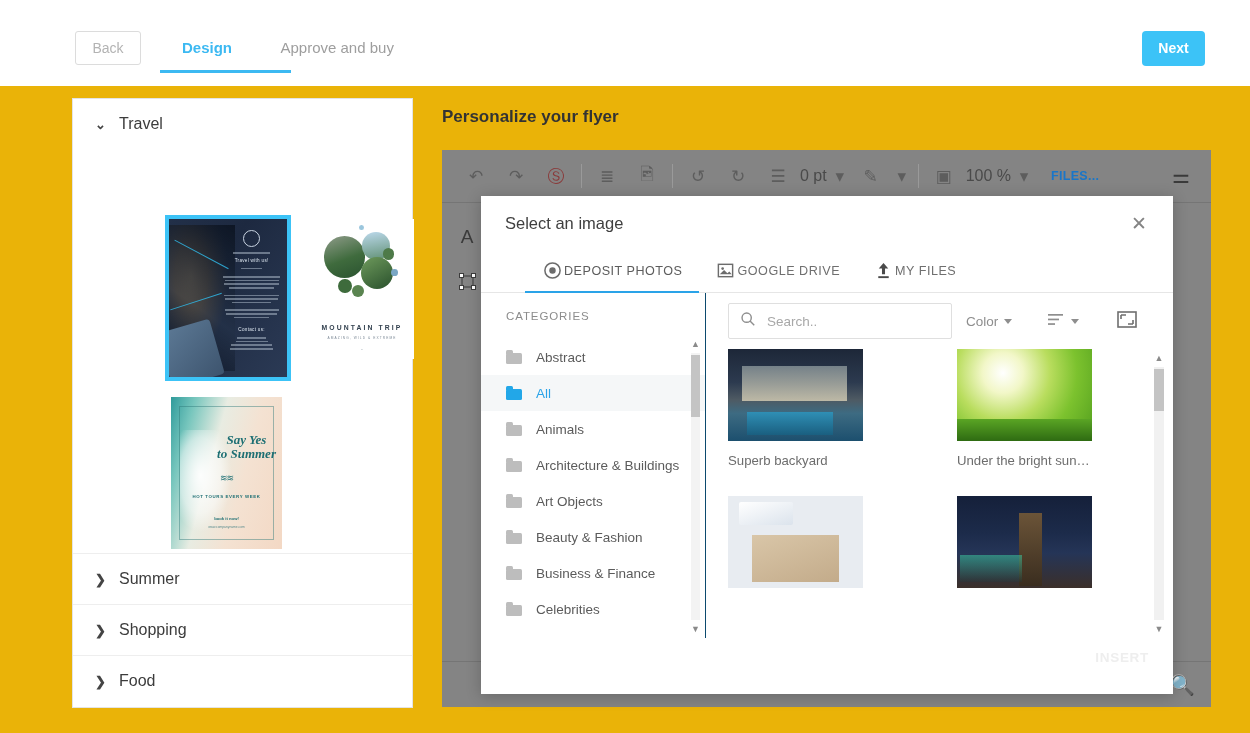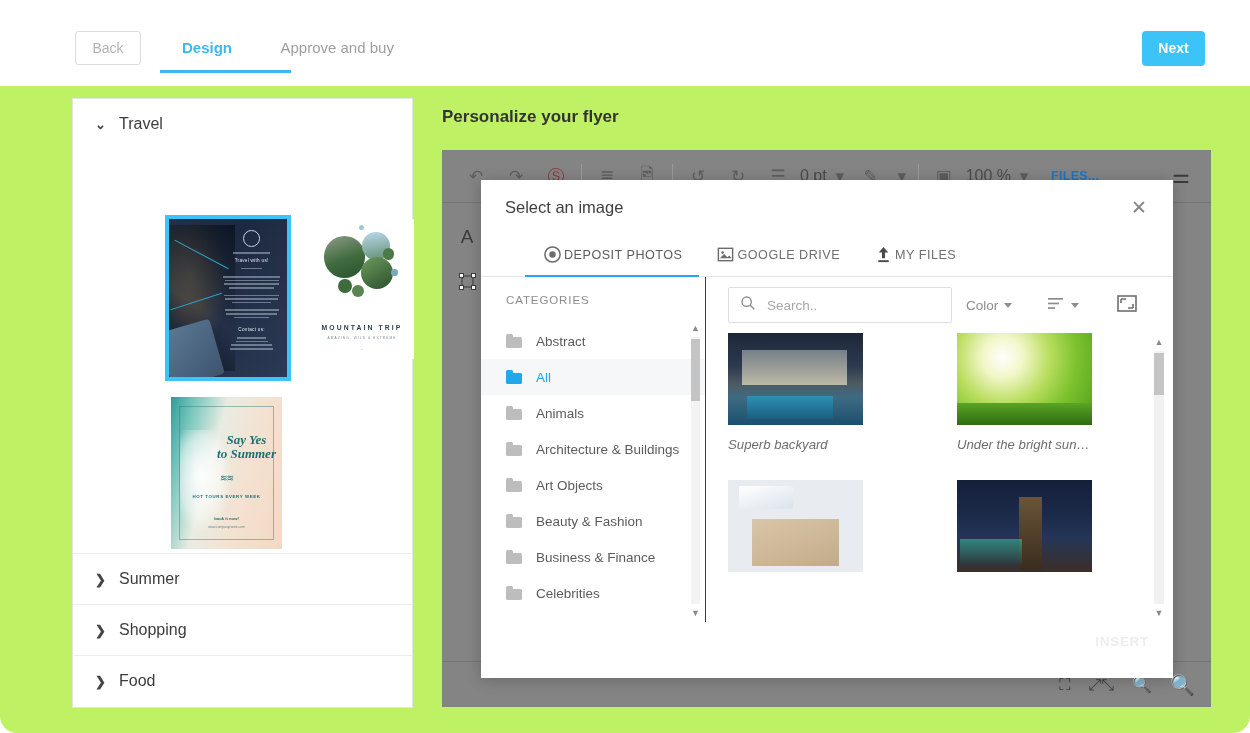--- a/index.html
+++ b/index.html
@@ -3,21 +3,21 @@
 <meta charset="utf-8">
 <style>
   * { box-sizing: border-box; }
   html, body {
     margin: 0; padding: 0;
     width: 1250px; height: 733px;
     background: #ffffff;
     font-family: "Liberation Sans", sans-serif;
     overflow: hidden;
   }
-  #root { position: relative; width: 1250px; height: 733px; background:#bef264;border-radius:17px; }
+  #root { position: relative; width: 1250px; height: 733px; background:#eab308; }
 
   
   .topbar { position:absolute; left:0; top:0; width:1250px; height:86px; background:#fff; }
   .back-btn {
     position:absolute; left:75px; top:31px; width:66px; height:34px;
     border:1px solid #dcdcdc; border-radius:3px; background:#fff;
     color:#b3b3b3; font-size:14px; line-height:32px; text-align:center;
     cursor:pointer;
   }
   .steps { position:absolute; left:160px; top:26px; height:60px; }
@@ -131,21 +131,21 @@
     position:absolute; left:0; bottom:0; width:769px; height:46px;
     background:#848484; border-top:1px solid #757575;
     display:flex; align-items:center; justify-content:flex-end; padding-right:16px; gap:18px;
   }
   .eb-ic { color:#3d3d3d; font-size:16px; cursor:pointer; }
   .eb-ic.dim { color:#9a9a9a; }
   .eb-ic.dark { color:#2b2b2b; font-size:20px; }
 
   
   .modal {
-    position:absolute; left:481px; top:180px; width:692px; height:498px;
+    position:absolute; left:481px; top:196px; width:692px; height:498px;
     background:#fff; box-shadow:0 2px 14px rgba(0,0,0,.22);
   }
   .modal-title { position:absolute; left:24px; top:18px; font-size:16.5px; color:#3f3f3f; }
   .modal-close {
     position:absolute; right:20px; top:14px; width:28px; height:28px;
     text-align:center; line-height:28px; font-size:19px; color:#848484; cursor:pointer;
   }
   .modal-tabs {
     position:absolute; left:0; top:53px; width:692px; height:44px;
     border-bottom:1px solid #e6e6e6; display:flex; align-items:center; padding-left:44px;
@@ -190,21 +190,21 @@
   .search-box input {
     border:none; outline:none; font-size:13.5px; color:#9b9b9b;
     font-family:"Liberation Sans", sans-serif; width:170px; background:transparent;
   }
   .search-box input::placeholder { color:#a8a8a8; }
   .gal-ctl { display:flex; align-items:center; gap:6px; font-size:13.5px; color:#8e8e8e; cursor:pointer; }
   .caret { width:0;height:0;border-left:4.5px solid transparent;border-right:4.5px solid transparent;border-top:5px solid #8e8e8e; }
 
   .grid { position:absolute; left:22px; top:56px; right:28px; bottom:0; overflow:hidden; }
   .grid-inner { display:flex; flex-wrap:wrap; gap:0 94px; }
-  .cell { width:135px; margin-bottom:28px; cursor:pointer;font-style:italic; }
+  .cell { width:135px; margin-bottom:28px; cursor:pointer; }
   .cell .ph { width:135px; height:92px; overflow:hidden; background:#ddd; position:relative; }
   .cell .cap { margin-top:12px; font-size:13.2px; color:#6d6d6d; white-space:nowrap; }
 
   .ph.p1 { background:
      linear-gradient(180deg,#1d2738 0%,#2c3a4f 36%,#4e5a63 55%,#3d6b82 70%,#1c4f6e 100%); }
   .ph.p1::before { content:""; position:absolute; left:10%; top:18%; width:78%; height:38%;
      background:linear-gradient(180deg,#7e8a90,#c9c3ad); opacity:.9; }
   .ph.p1::after { content:""; position:absolute; left:14%; bottom:6%; width:64%; height:26%;
      background:linear-gradient(180deg,#2f8fb5,#1a5f80); }
   .ph.p2 { background:

